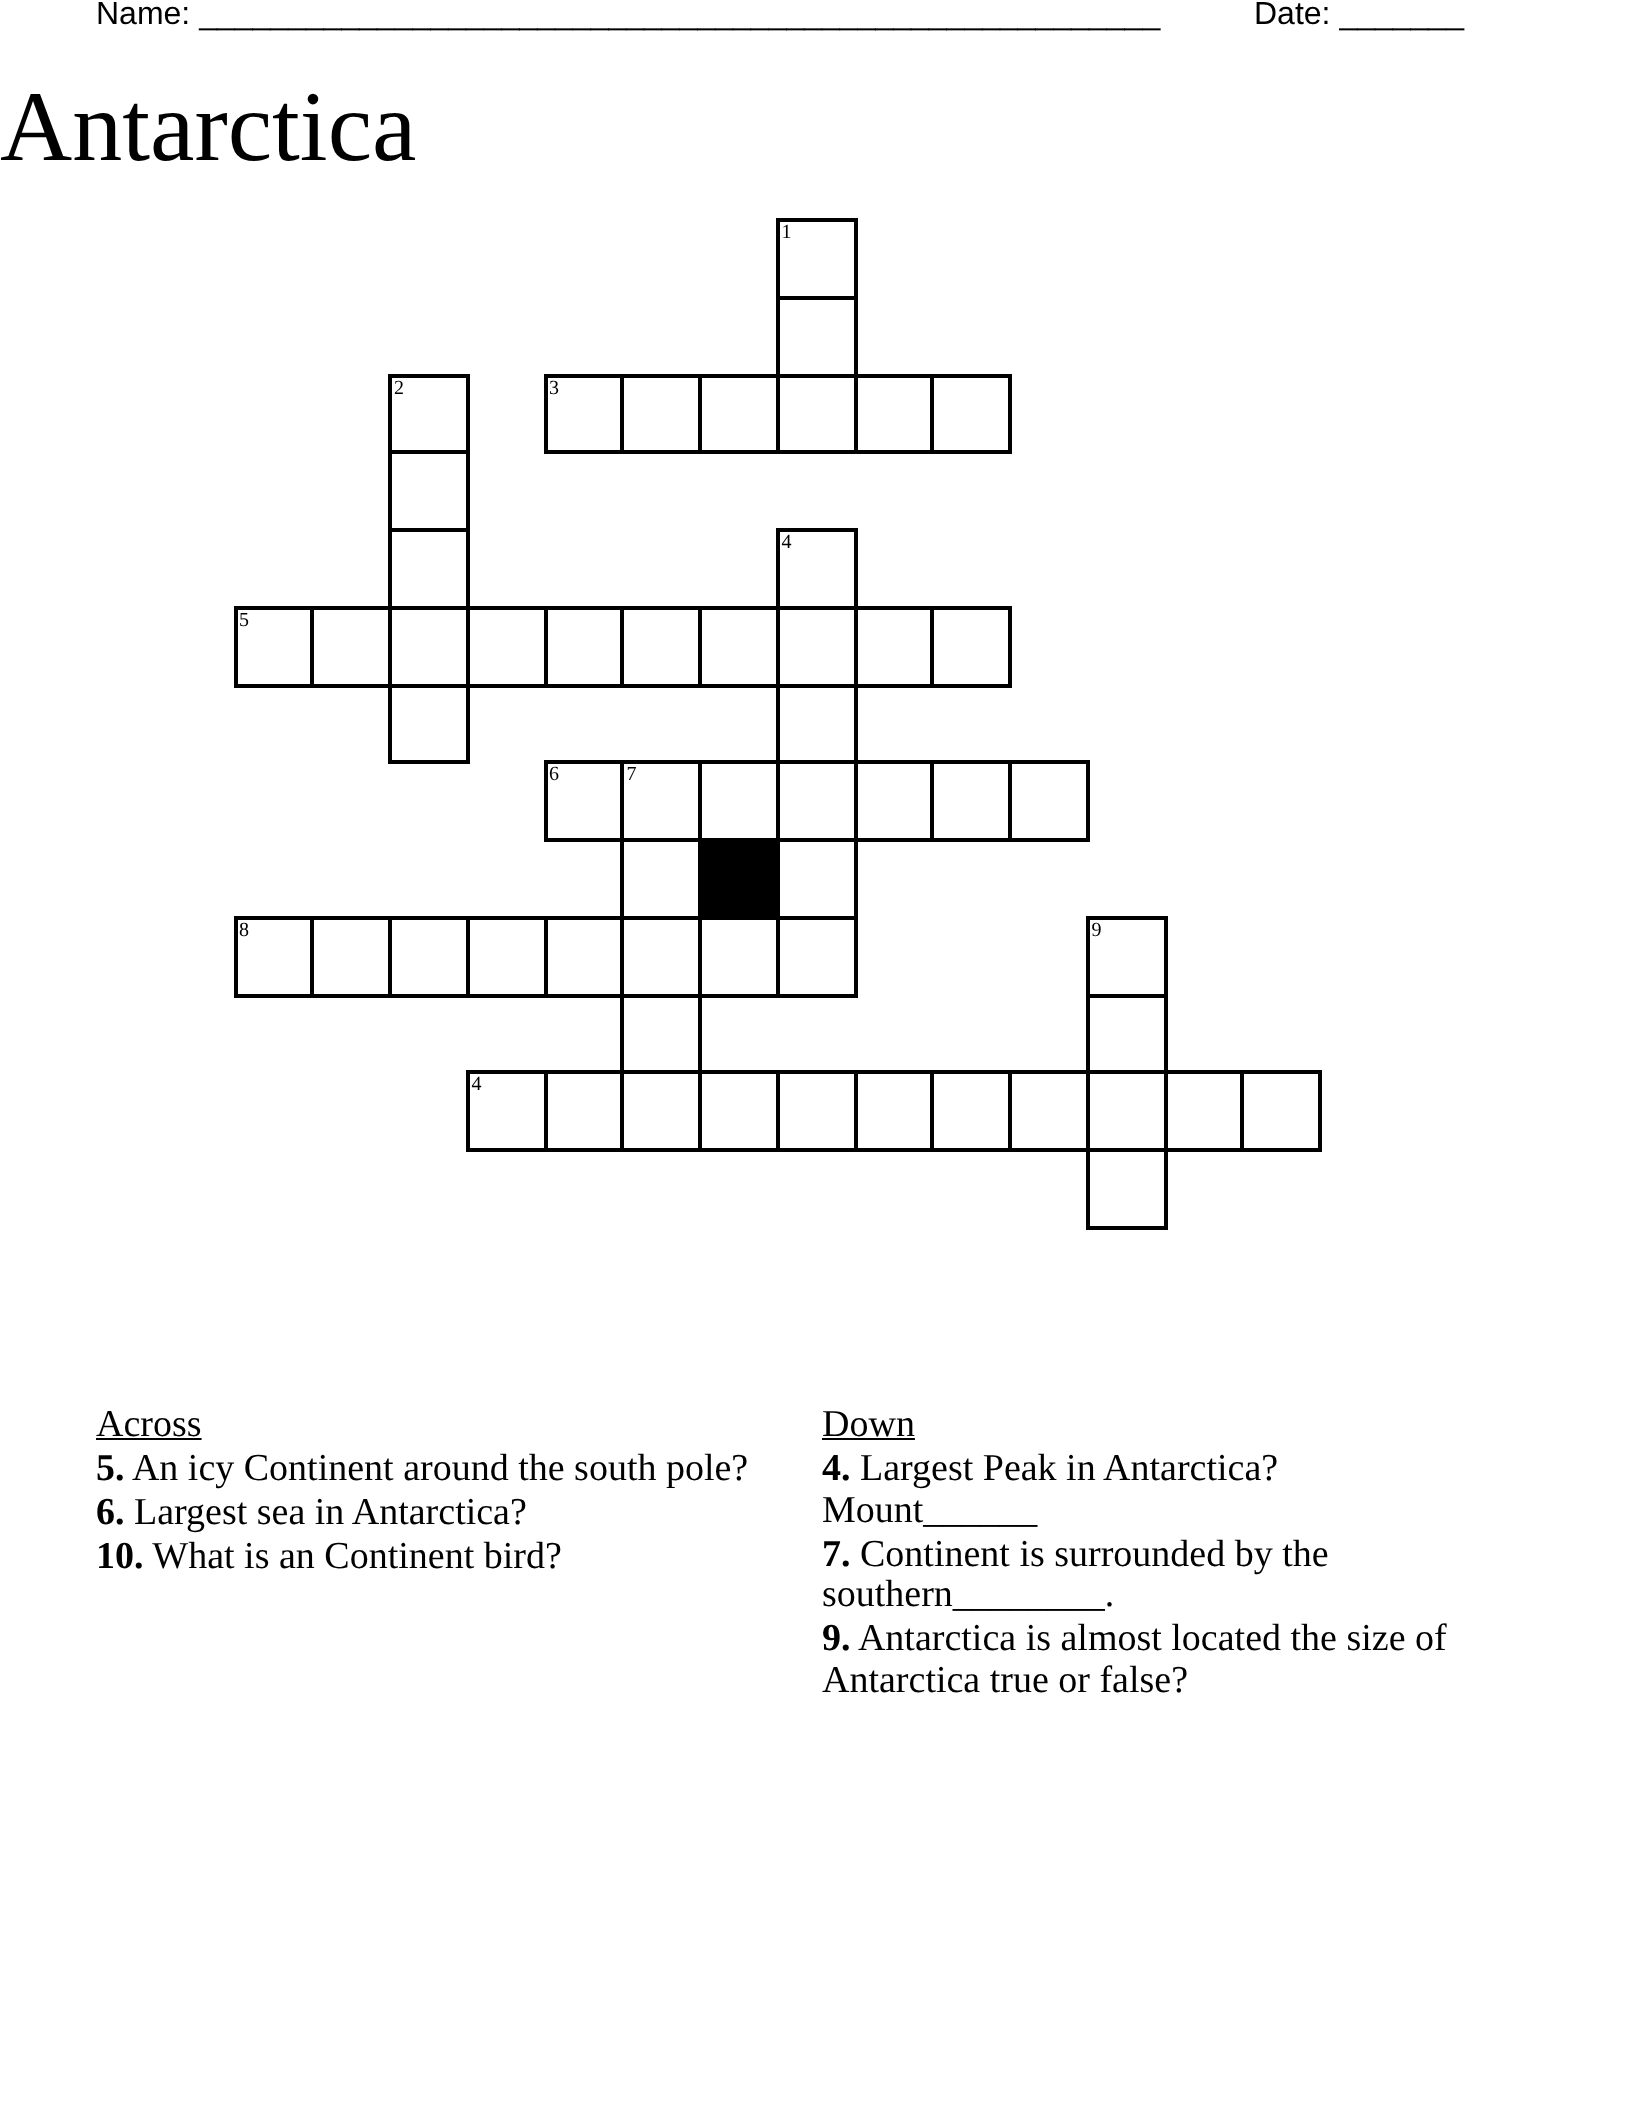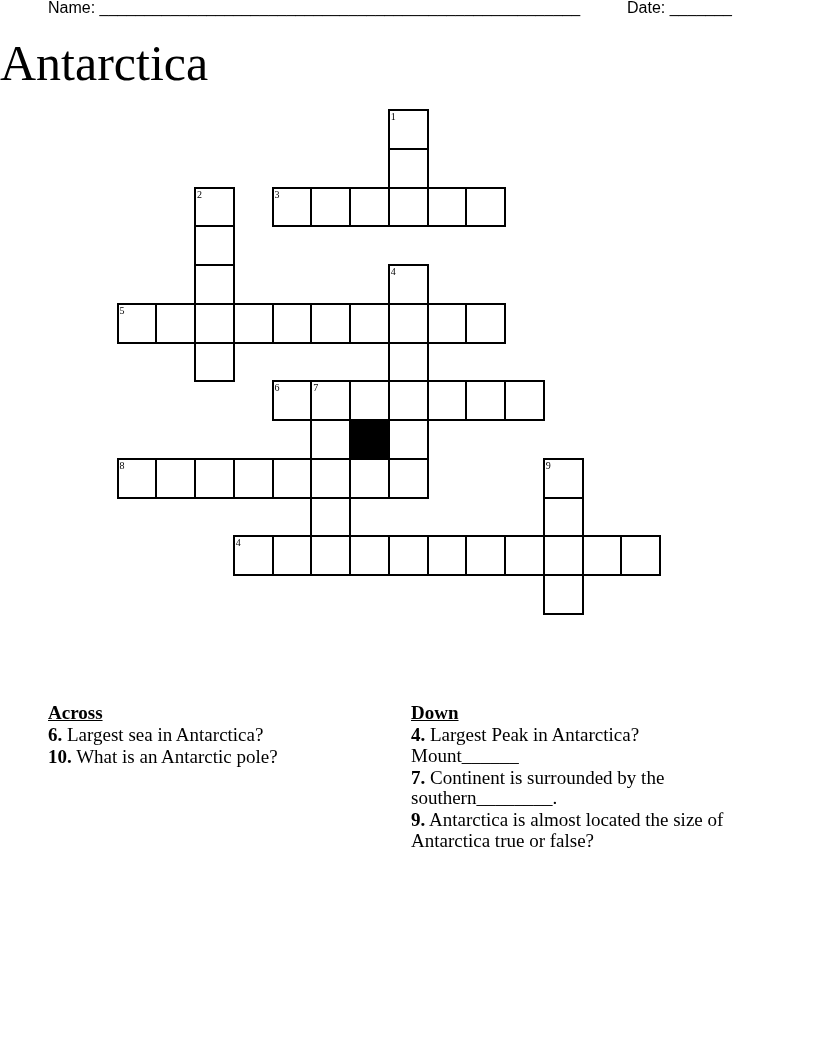--- a/index.html
+++ b/index.html
@@ -4,21 +4,21 @@
 <style>
   html, body { margin:0; padding:0; background:#ffffff; }
   body { width:816px; height:1056px; position:relative; overflow:hidden; color:#000; }
   .hdr { position:absolute; top:-2px; font-family:"Liberation Sans", sans-serif; font-size:16px; line-height:20px; white-space:pre; }
   .title { position:absolute; top:34px; left:0; width:672px; text-align:left; font-family:"Liberation Serif", serif; font-size:50px; line-height:58px; }
   .grid { position:absolute; left:0; top:0; width:816px; height:700px; }
   .cell { position:absolute; box-sizing:border-box; border:2px solid #000; background:#fff; }
   .cell.black { background:#000; }
   .num { position:absolute; left:1px; top:0px; font-family:"Liberation Serif", serif; font-size:10px; line-height:11px; }
   .clues { position:absolute; top:702px; font-family:"Liberation Serif", serif; font-size:19px; line-height:20.5px; }
-  .clues h3 { margin:0 0 1px 0; font-size:19px; font-weight:bold; text-decoration:underline; line-height:22px; }
+  .clues h3 { margin:0 0 1px 0; font-size:19px; font-weight:normal; text-decoration:underline; line-height:22px; }
   .clue { margin:0 0 1.5px 0; }
   .clue b { font-weight:bold; }
 </style>
 </head>
 <body>
 
 <div class="hdr" style="left:48px;">Name: ______________________________________________________</div>
 <div class="hdr" style="left:627px;">Date: _______</div>
 
 <div class="title">Antarctica</div>
@@ -98,22 +98,23 @@
     <div class="cell" style="left: 426.5px; top: 535.25px; width: 40.75px; height: 40.75px;"></div>
     <div class="cell" style="left: 465.25px; top: 535.25px; width: 40.75px; height: 40.75px;"></div>
     <div class="cell" style="left: 504px; top: 535.25px; width: 40.75px; height: 40.75px;"></div>
     <div class="cell" style="left: 581.5px; top: 535.25px; width: 40.75px; height: 40.75px;"></div>
     <div class="cell" style="left: 620.25px; top: 535.25px; width: 40.75px; height: 40.75px;"></div>
     <div class="cell black" style="left: 349px; top: 419px; width: 40.75px; height: 40.75px;"></div>
   </div>
 
 <div class="clues" style="left:48px; width:330px;">
   <h3>Across</h3>
+  <div class="clue"><b>5.</b><span> An icy Continent around the south pole?</span></div>
   <div class="clue"><b>6.</b><span> Largest sea in Antarctica?</span></div>
-  <div class="clue"><b>10.</b><span> What is an Antarctic pole?</span></div>
+  <div class="clue"><b>10.</b><span> What is an Continent bird?</span></div>
 </div>
 
 <div class="clues" style="left:411px; width:335px;">
   <h3>Down</h3>
   <div class="clue"><b>4.</b><span> Largest Peak in Antarctica? Mount______</span></div>
   <div class="clue"><b>7.</b><span> Continent is surrounded by the southern________.</span></div>
   <div class="clue"><b>9.</b><span> Antarctica is almost located the size of Antarctica true or false?</span></div>
 </div>
 
 </body></html>

